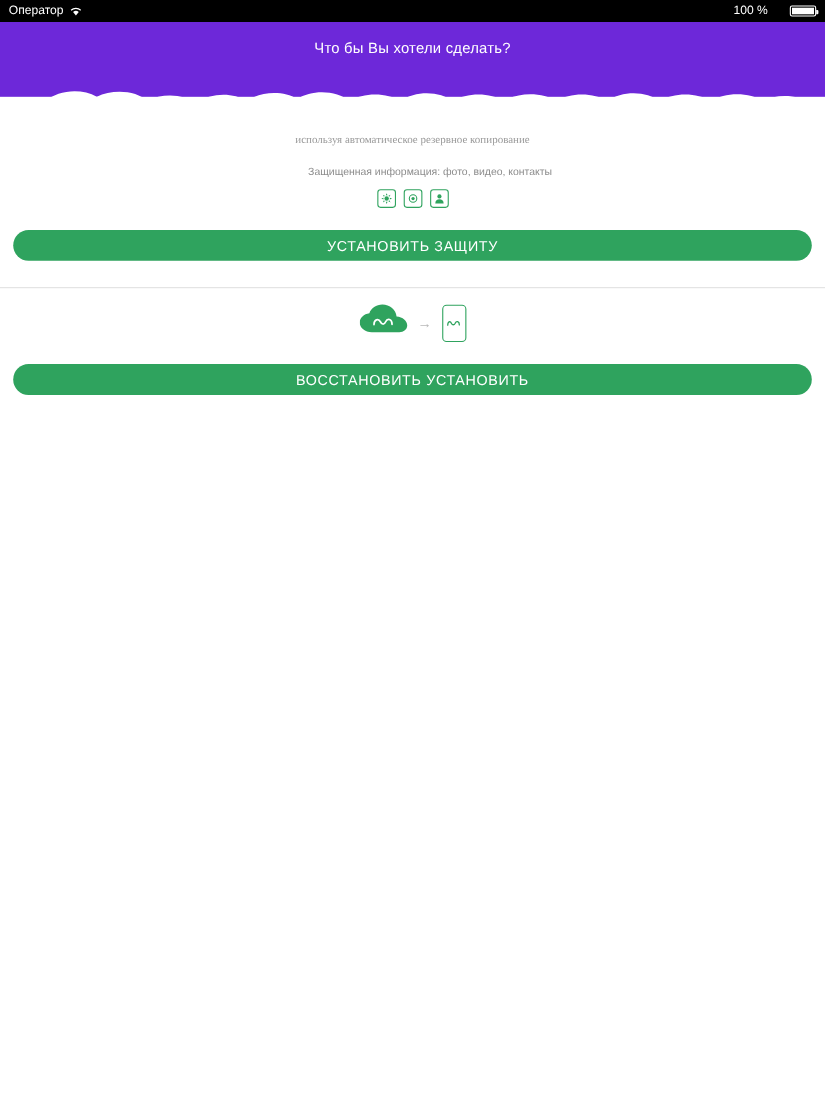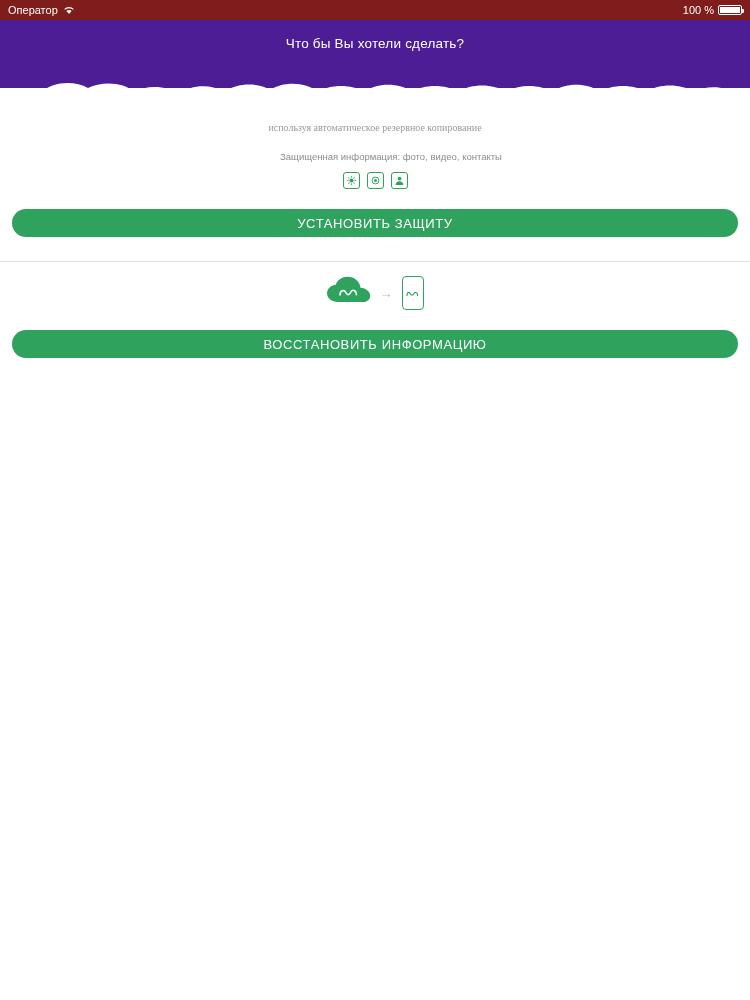--- a/index.html
+++ b/index.html
@@ -11,21 +11,21 @@
     height: 1000px;
     background: #ffffff;
     font-family: "Liberation Sans", sans-serif;
     overflow: hidden;
   }
 
   
   .status-bar {
     position: relative;
     height: 20px;
-    background: #7f1d1d;
+    background: #000000;
     color: #ffffff;
     font-size: 11px;
     display: flex;
     align-items: center;
     padding: 0 8px;
     box-sizing: border-box;
   }
   .status-left {
     display: flex;
     align-items: center;
@@ -38,21 +38,21 @@
     text-align: center;
     font-size: 11px;
     font-weight: bold;
     pointer-events: none;
     margin-top: 48px;
   }
   .status-right {
     margin-left: auto;
     display: flex;
     align-items: center;
-    gap: 4px;
+    gap: 20px;
     font-size: 11px;
     z-index: 2;
   }
   .wifi-icon svg { display: block; }
   .battery {
     width: 24px;
     height: 10px;
     border: 1px solid #ffffff;
     border-radius: 2px;
     position: relative;
@@ -73,21 +73,21 @@
     left: 1px;
     top: 1px;
     bottom: 1px;
     width: 20px;
     background: #ffffff;
   }
 
   
   .header {
     position: relative;
-    background: #4c1d95;
+    background: #6d28d9;
     height: 68px;
     color: #ffffff;
   }
   .header-title {
     text-align: center;
     font-size: 13.5px;
     padding-top: 16px;
     letter-spacing: .2px;
   }
   .cloud-edge {
@@ -270,16 +270,16 @@
                    C25.2 12.8 29.4 14 29.4 18.8" stroke="#ffffff" stroke-width="1.6" fill="none" stroke-linecap="round"></path>
         </svg>
       </span>
       <span class="arrow">→</span>
       <span class="phone-outline">
         <svg width="13" height="11" viewBox="0 0 13 11">
           <path d="M1 7.6 C1 4.6 3 3.3 4.3 5.8 C5.3 7.7 6.9 7.7 7.8 5.8 C8.9 3.3 11.6 4.2 11.6 7.4" stroke="#2fa35e" stroke-width="1.2" fill="none" stroke-linecap="round"></path>
         </svg>
       </span>
     </div>
-    <button class="btn">ВОССТАНОВИТЬ ИНФОРМАЦИЮ</button>
+    <button class="btn">ВОССТАНОВИТЬ УСТАНОВИТЬ</button>
   </div>
 
 </div>
 
 </body></html>

